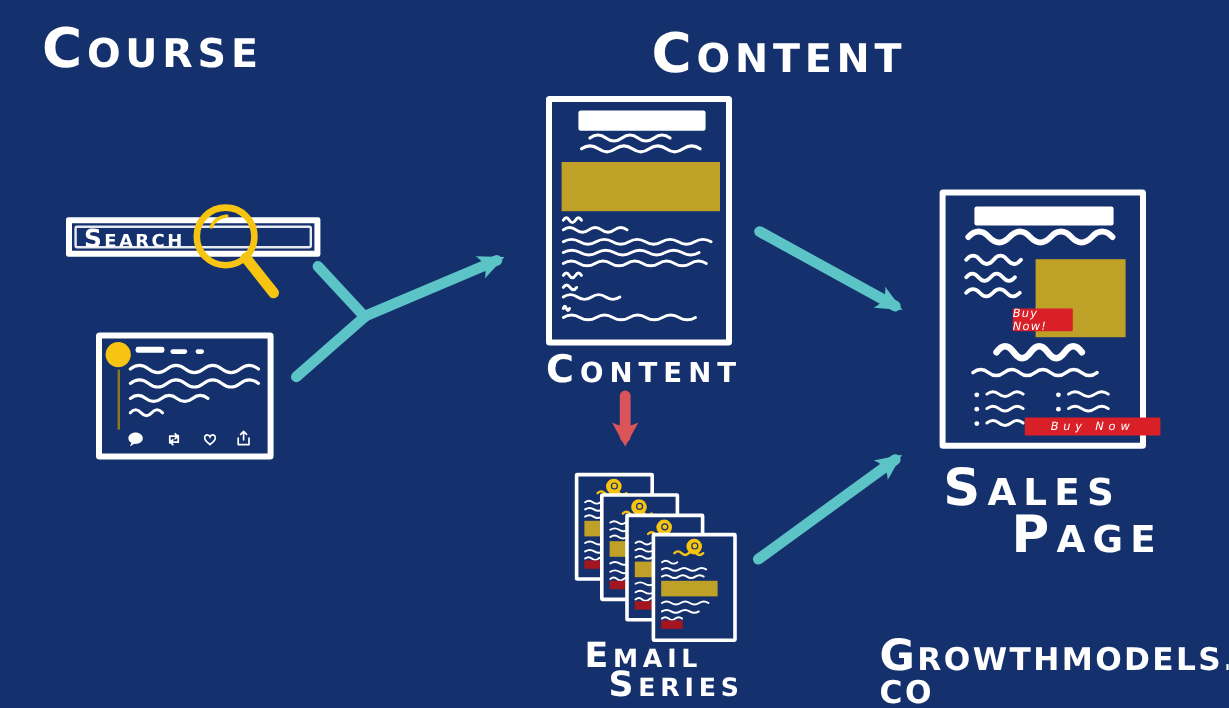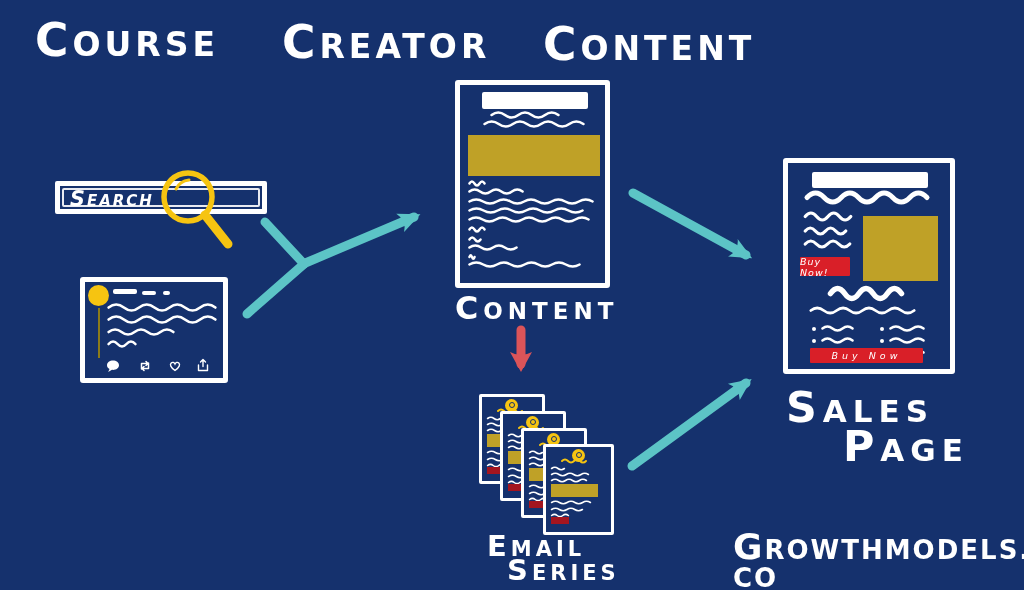--- a/index.html
+++ b/index.html
@@ -13,21 +13,21 @@
         letter-spacing:4px;line-height:1;}
   .hand::first-letter{font-size:1.38em;}
   .abs{position:absolute;}
   .box{position:absolute;border:5px solid var(--ink);border-radius:3px;background:var(--background);}
   .wave{position:absolute;display:block;line-height:0;}
   .overlay{position:absolute;left:0;top:0;z-index:1;pointer-events:none;}
   .node{z-index:2;}
   
   .title-word{position:absolute;font-size:33px;}
   
-  .search-bar{left:55px;top:181px;width:202px;height:23px;border-radius:2px;font-style:italic;}
+  .search-bar{left:55px;top:181px;width:202px;height:23px;border-radius:2px;}
   .search-inner{position:absolute;inset:2px;border:2px solid rgba(255,255,255,.9);border-radius:2px;}
   .search-label{position:absolute;left:10px;top:3px;font-size:15px;letter-spacing:2px;}
   .magnifier{position:absolute;left:148px;top:156px;z-index:3;}
   
   .promo-card{left:80px;top:277px;width:138px;height:96px;}
   .avatar{position:absolute;left:3px;top:3px;width:21px;height:21px;border-radius:50%;background:var(--yellow);}
   .thread{position:absolute;left:13px;top:26px;width:2px;height:50px;background:var(--thread);}
   .dash{position:absolute;background:var(--ink);border-radius:2px;}
   .picon{position:absolute;top:76px;width:16px;height:16px;}
   
@@ -40,40 +40,39 @@
   .eavatar{position:absolute;left:50%;top:2px;width:13px;height:13px;margin-left:-7px;
            border-radius:50%;background:var(--yellow);}
   .eavatar::after{content:"";position:absolute;left:4px;top:3px;width:4px;height:4px;
            border:1px solid var(--background);border-radius:50%;}
   .egold{position:absolute;left:5px;top:37px;width:47px;height:13px;background:var(--gold);}
   .ered{position:absolute;left:5px;top:70px;width:18px;height:7px;background:var(--red-dark);}
   
   .sales-box{left:783px;top:158px;width:162px;height:206px;}
   .buy-btn{position:absolute;background:var(--red);color:var(--ink);font-style:italic;
            font-size:9.5px;letter-spacing:1px;display:flex;align-items:center;justify-content:center;
-           border-radius:1px;}
+           border-radius:1px;margin-left:44px;}
   .dot{position:absolute;width:4px;height:4px;border-radius:50%;background:var(--ink);}
   
   .content-label{left:455px;top:293px;width:155px;text-align:center;font-size:23px;letter-spacing:5px;}
   .promo-label{left:62px;top:395px;font-size:21px;letter-spacing:6px;}
   .email-l1{left:487px;top:532px;font-size:21px;letter-spacing:4px;}
   .email-l2{left:507px;top:556px;font-size:21px;letter-spacing:4px;}
   .sales-l1{left:786px;top:386px;font-size:31px;letter-spacing:6px;}
   .sales-l2{left:843px;top:425px;font-size:31px;letter-spacing:6px;}
   .branding{left:733px;top:529px;font-size:26px;letter-spacing:2px;}
   .tl{stroke:var(--teal);stroke-width:9;fill:none;stroke-linecap:round;}
   .rl{stroke:var(--red-arrow);stroke-width:9;fill:none;stroke-linecap:round;}
 </style>
 </head>
 <body>
 
 <div class="stage">
 
   <span class="hand title-word" style="left:35px;top:18px">Course</span>
-  <span class="hand title-word" style="left:282px;top:20px">Creator</span>
   <span class="hand title-word" style="left:543px;top:22px">Content</span>
 
   <svg class="overlay" width="1024" height="590" viewBox="0 0 1024 590">
     <defs>
       <marker id="mt" markerUnits="userSpaceOnUse" markerWidth="26" markerHeight="26" refX="17" refY="13" orient="auto">
         <path d="M2,3 L24,13 L2,23 Q9,13 2,3 Z" fill="#5cc4c6"></path>
       </marker>
       <marker id="mr" markerUnits="userSpaceOnUse" markerWidth="26" markerHeight="26" refX="15" refY="13" orient="auto">
         <path d="M3,2 L23,13 L3,24 Q9,13 3,2 Z" fill="#db5459"></path>
       </marker>

